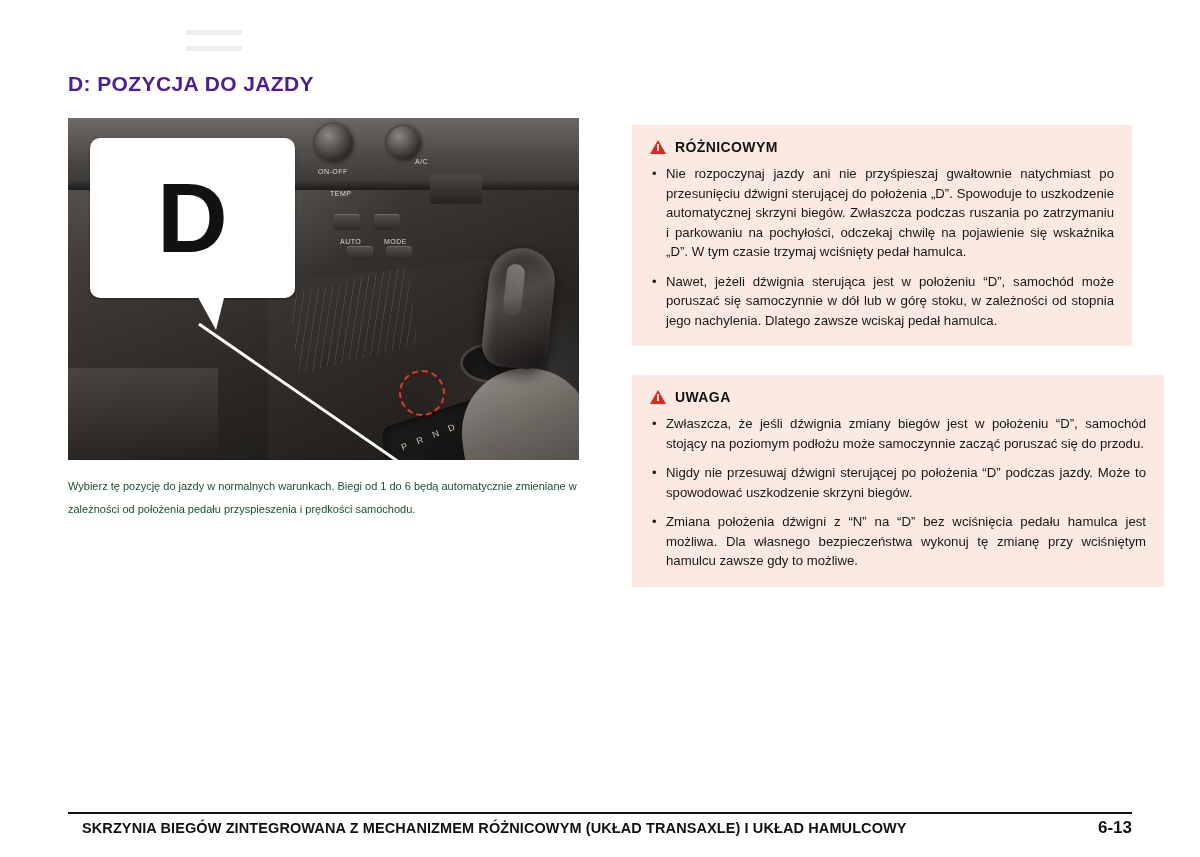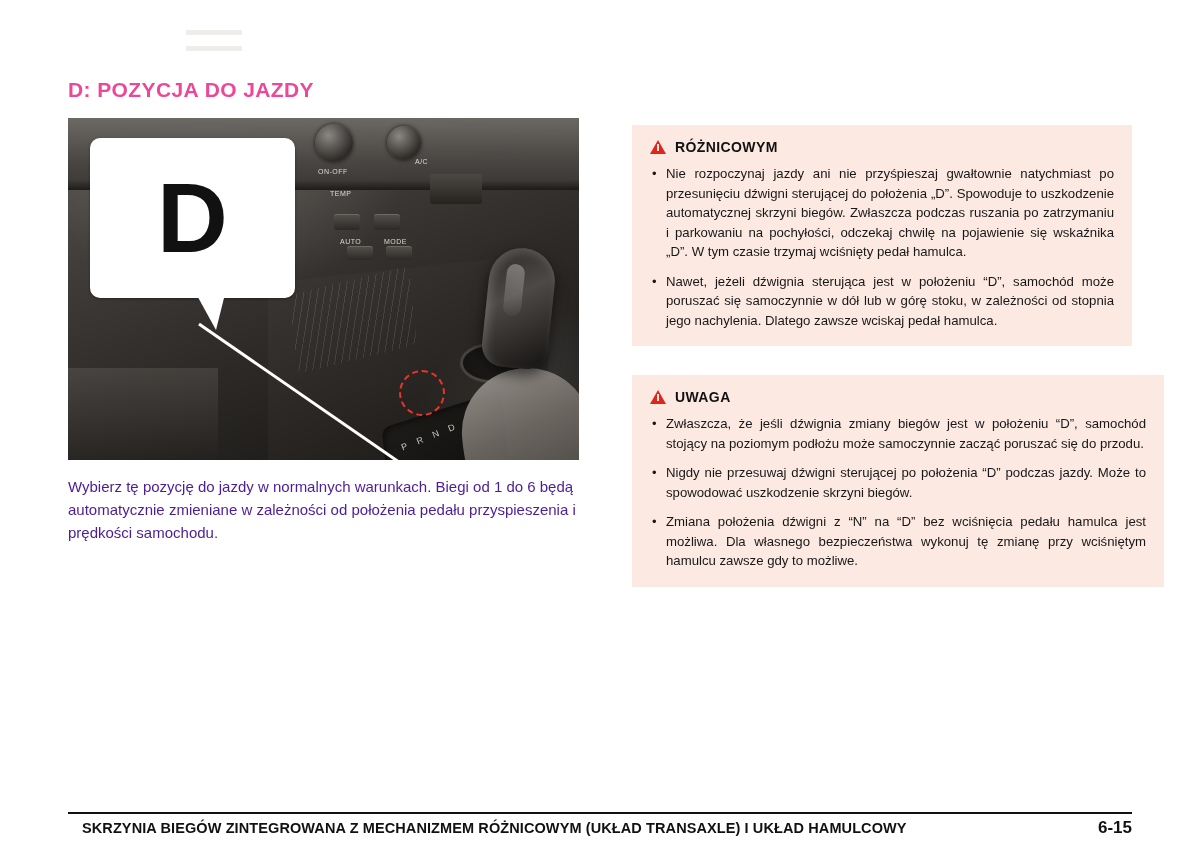--- a/index.html
+++ b/index.html
@@ -27,25 +27,25 @@
   .artifact {
     position: absolute;
     background: #f0ece9;
   }
   .artifact.a1 { left: 186px; top: 30px; width: 56px; height: 5px; }
   .artifact.a2 { left: 186px; top: 46px; width: 56px; height: 5px; }
 
   .page-title {
     position: absolute;
     left: 68px;
-    top: 78px;
+    top: 72px;
     font-size: 21px;
     font-weight: bold;
     letter-spacing: 0.4px;
-    color: #ec4899;
+    color: #4c1d95;
   }
 
   
   .photo-wrap {
     position: absolute;
     left: 68px;
     top: 118px;
     width: 511px;
     height: 342px;
     overflow: hidden;
@@ -228,23 +228,23 @@
     width: 42px; height: 42px;
     border: 2px dashed #e8352a;
     border-radius: 50%;
   }
 
   .caption {
     position: absolute;
     left: 68px;
     top: 475px;
     width: 515px;
-    font-size: 15px;
+    font-size: 11px;
     line-height: 23px;
-    color: #4c1d95;
+    color: #14532d;
   }
 
   
   .box {
     position: absolute;
     background: #fbe9e2;
     padding: 14px 18px 16px 18px;
     box-sizing: border-box;
   }
   .box.warning { left: 632px; top: 125px; width: 500px; }
@@ -399,15 +399,15 @@
     </div>
     <ul class="bullets">
       <li>Zwłaszcza, że jeśli dźwignia zmiany biegów jest w położeniu “D”, samochód stojący na poziomym podłożu może samoczynnie zacząć poruszać się do przodu.</li>
       <li>Nigdy nie przesuwaj dźwigni sterującej po położenia “D” podczas jazdy. Może to spowodować uszkodzenie skrzyni biegów.</li>
       <li>Zmiana położenia dźwigni z “N” na “D” bez wciśnięcia pedału hamulca jest możliwa. Dla własnego bezpieczeństwa wykonuj tę zmianę przy wciśniętym hamulcu zawsze gdy to możliwe.</li>
     </ul>
   </div>
 
   <div class="footer-rule"></div>
   <div class="footer-text">SKRZYNIA BIEGÓW ZINTEGROWANA Z MECHANIZMEM RÓŻNICOWYM (UKŁAD TRANSAXLE) I UKŁAD HAMULCOWY</div>
-  <div class="footer-page">6-15</div>
+  <div class="footer-page">6-13</div>
 
 </div>
 
 </body></html>

